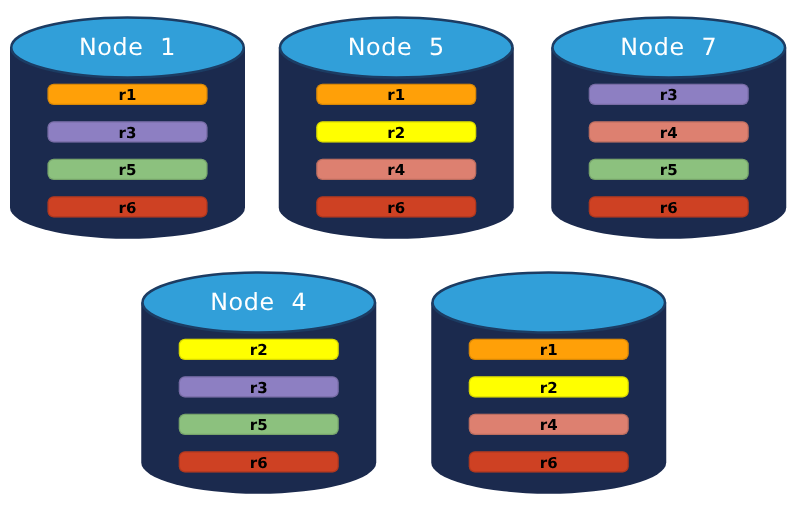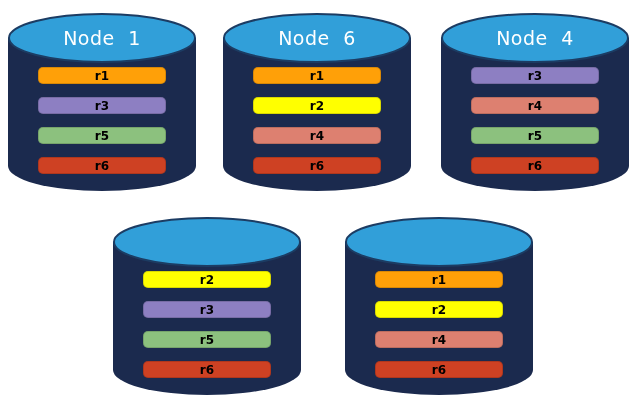--- a/index.html
+++ b/index.html
@@ -62,48 +62,49 @@
       <div class="bar" style="background: rgb(140, 193, 126);">r5</div>
       <div class="bar" style="background: rgb(206, 65, 35);">r6</div>
     </div>
   </div>
 
   <div class="node node-2">
     <svg viewBox="0 0 190 186">
       <path d="M 1 29 L 1 157 A 94 25 0 0 0 189 157 L 189 29 Z" fill="#1B2A4E"></path>
       <ellipse class="cyl-top" cx="95" cy="29" rx="93" ry="24" fill="#319FD9"></ellipse>
     </svg>
-    <div class="node-title" style="color: rgb(255, 255, 255);">Node 6</div>
+    <div class="node-title" style="color: rgb(255, 255, 255);">Node 5</div>
     <div class="bars">
       <div class="bar" style="background: rgb(255, 160, 8);">r1</div>
       <div class="bar" style="background: rgb(255, 255, 0);">r2</div>
       <div class="bar" style="background: rgb(221, 128, 112);">r4</div>
       <div class="bar" style="background: rgb(206, 65, 35);">r6</div>
     </div>
   </div>
 
   <div class="node node-3">
     <svg viewBox="0 0 190 186">
       <path d="M 1 29 L 1 157 A 94 25 0 0 0 189 157 L 189 29 Z" fill="#1B2A4E"></path>
       <ellipse class="cyl-top" cx="95" cy="29" rx="93" ry="24" fill="#319FD9"></ellipse>
     </svg>
-    <div class="node-title" style="color: rgb(255, 255, 255);">Node 4</div>
+    <div class="node-title" style="color: rgb(255, 255, 255);">Node 7</div>
     <div class="bars">
       <div class="bar" style="background: rgb(141, 127, 194);">r3</div>
       <div class="bar" style="background: rgb(221, 128, 112);">r4</div>
       <div class="bar" style="background: rgb(140, 193, 126);">r5</div>
       <div class="bar" style="background: rgb(206, 65, 35);">r6</div>
     </div>
   </div>
 
   <div class="node node-4">
     <svg viewBox="0 0 190 186">
       <path d="M 1 29 L 1 157 A 94 25 0 0 0 189 157 L 189 29 Z" fill="#1B2A4E"></path>
       <ellipse class="cyl-top" cx="95" cy="29" rx="93" ry="24" fill="#319FD9"></ellipse>
     </svg>
+    <div class="node-title" style="color: rgb(255, 255, 255);">Node 4</div>
     <div class="bars">
       <div class="bar" style="background: rgb(255, 255, 0);">r2</div>
       <div class="bar" style="background: rgb(141, 127, 194);">r3</div>
       <div class="bar" style="background: rgb(140, 193, 126);">r5</div>
       <div class="bar" style="background: rgb(206, 65, 35);">r6</div>
     </div>
   </div>
 
   <div class="node node-5">
     <svg viewBox="0 0 190 186">

